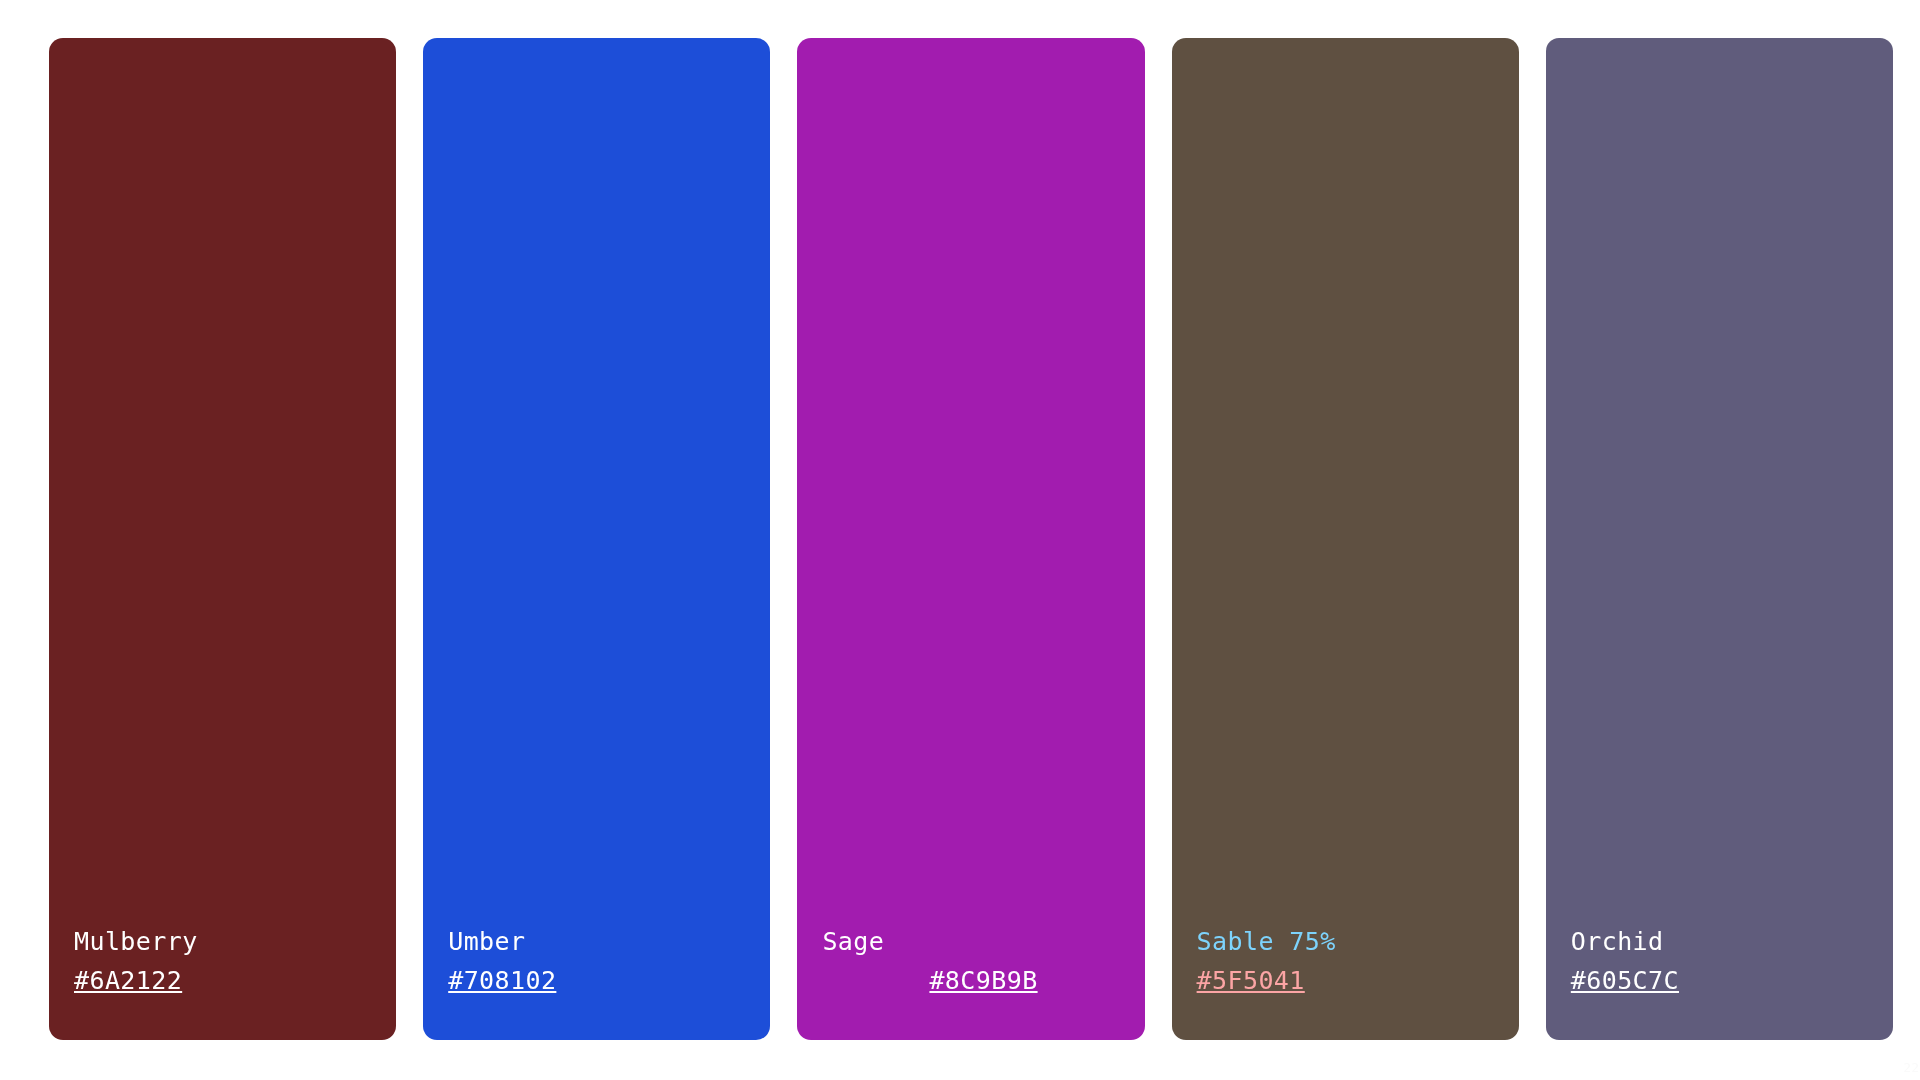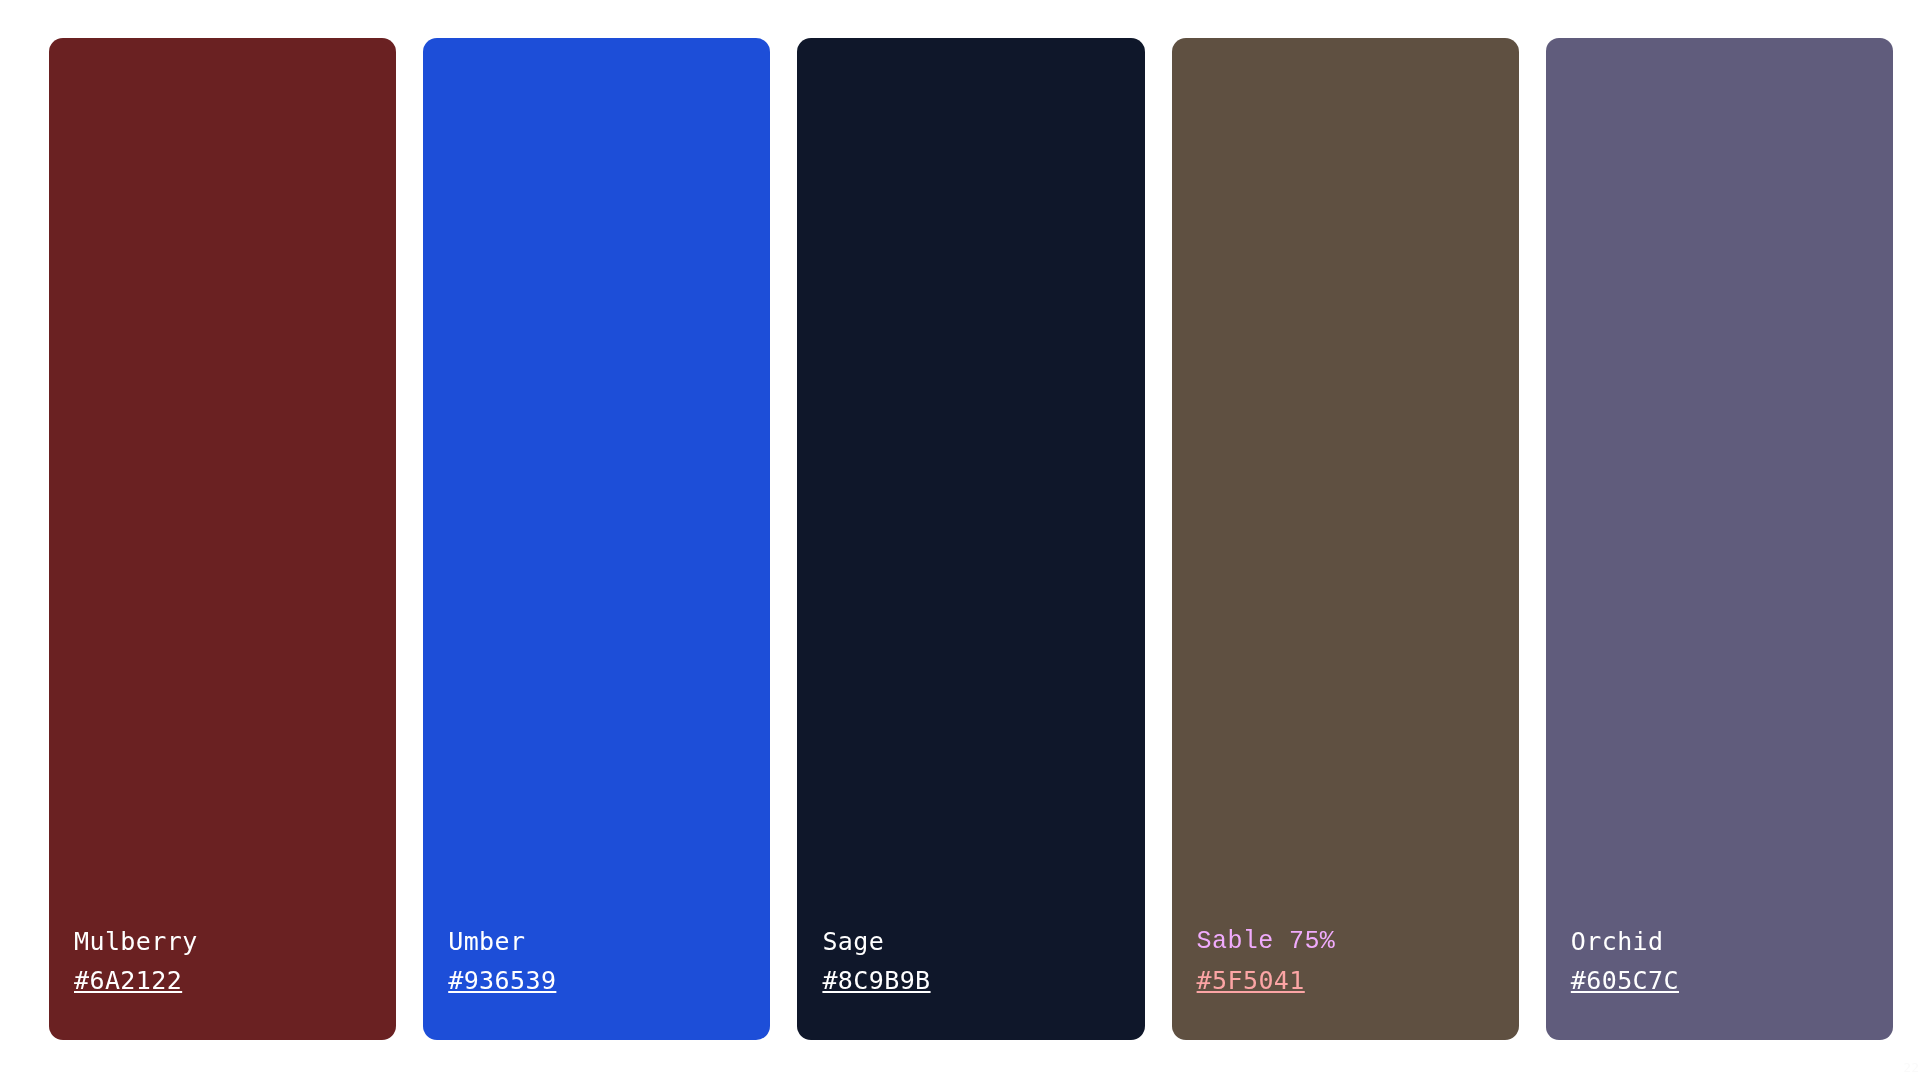--- a/index.html
+++ b/index.html
@@ -87,34 +87,34 @@
   <div class="swatch-card" style="background-color: rgb(106, 33, 34);">
     <div class="swatch-label-group">
       <div class="swatch-name" style="color: rgb(255, 255, 255);">Mulberry</div>
       <div class="swatch-hex" style="color: rgb(255, 255, 255);">#6A2122</div>
     </div>
   </div>
 
   <div class="swatch-card" style="background-color: #1d4ed8;">
     <div class="swatch-label-group">
       <div class="swatch-name" style="color: rgb(255, 255, 255);">Umber</div>
-      <div class="swatch-hex" style="color: rgb(255, 255, 255);">#936539</div>
+      <div class="swatch-hex" style="color: rgb(255, 255, 255);">#708102</div>
     </div>
   </div>
 
-  <div class="swatch-card" style="background-color: #0f172a;">
+  <div class="swatch-card" style="background-color: #a21caf;">
     <div class="swatch-label-group">
       <div class="swatch-name" style="color: rgb(255, 255, 255);">Sage</div>
-      <div class="swatch-hex" style="color: rgb(255, 255, 255);">#8C9B9B</div>
+      <div class="swatch-hex" style="color: rgb(255, 255, 255); text-align: center;">#8C9B9B</div>
     </div>
   </div>
 
   <div class="swatch-card" style="background-color: rgb(95, 80, 65);">
     <div class="swatch-label-group">
-      <div class="swatch-name" style="color: #f0abfc; font-family: Liberation Mono, monospace;">Sable 75%</div>
+      <div class="swatch-name" style="color: #7dd3fc;">Sable 75%</div>
       <div class="swatch-hex" style="color: #fca5a5;">#5F5041</div>
     </div>
   </div>
 
   <div class="swatch-card" style="background-color: rgb(96, 92, 124); border-radius: 13px;">
     <div class="swatch-label-group">
       <div class="swatch-name" style="color: rgb(255, 255, 255);">Orchid</div>
       <div class="swatch-hex" style="color: rgb(255, 255, 255);">#605C7C</div>
     </div>
   </div>

